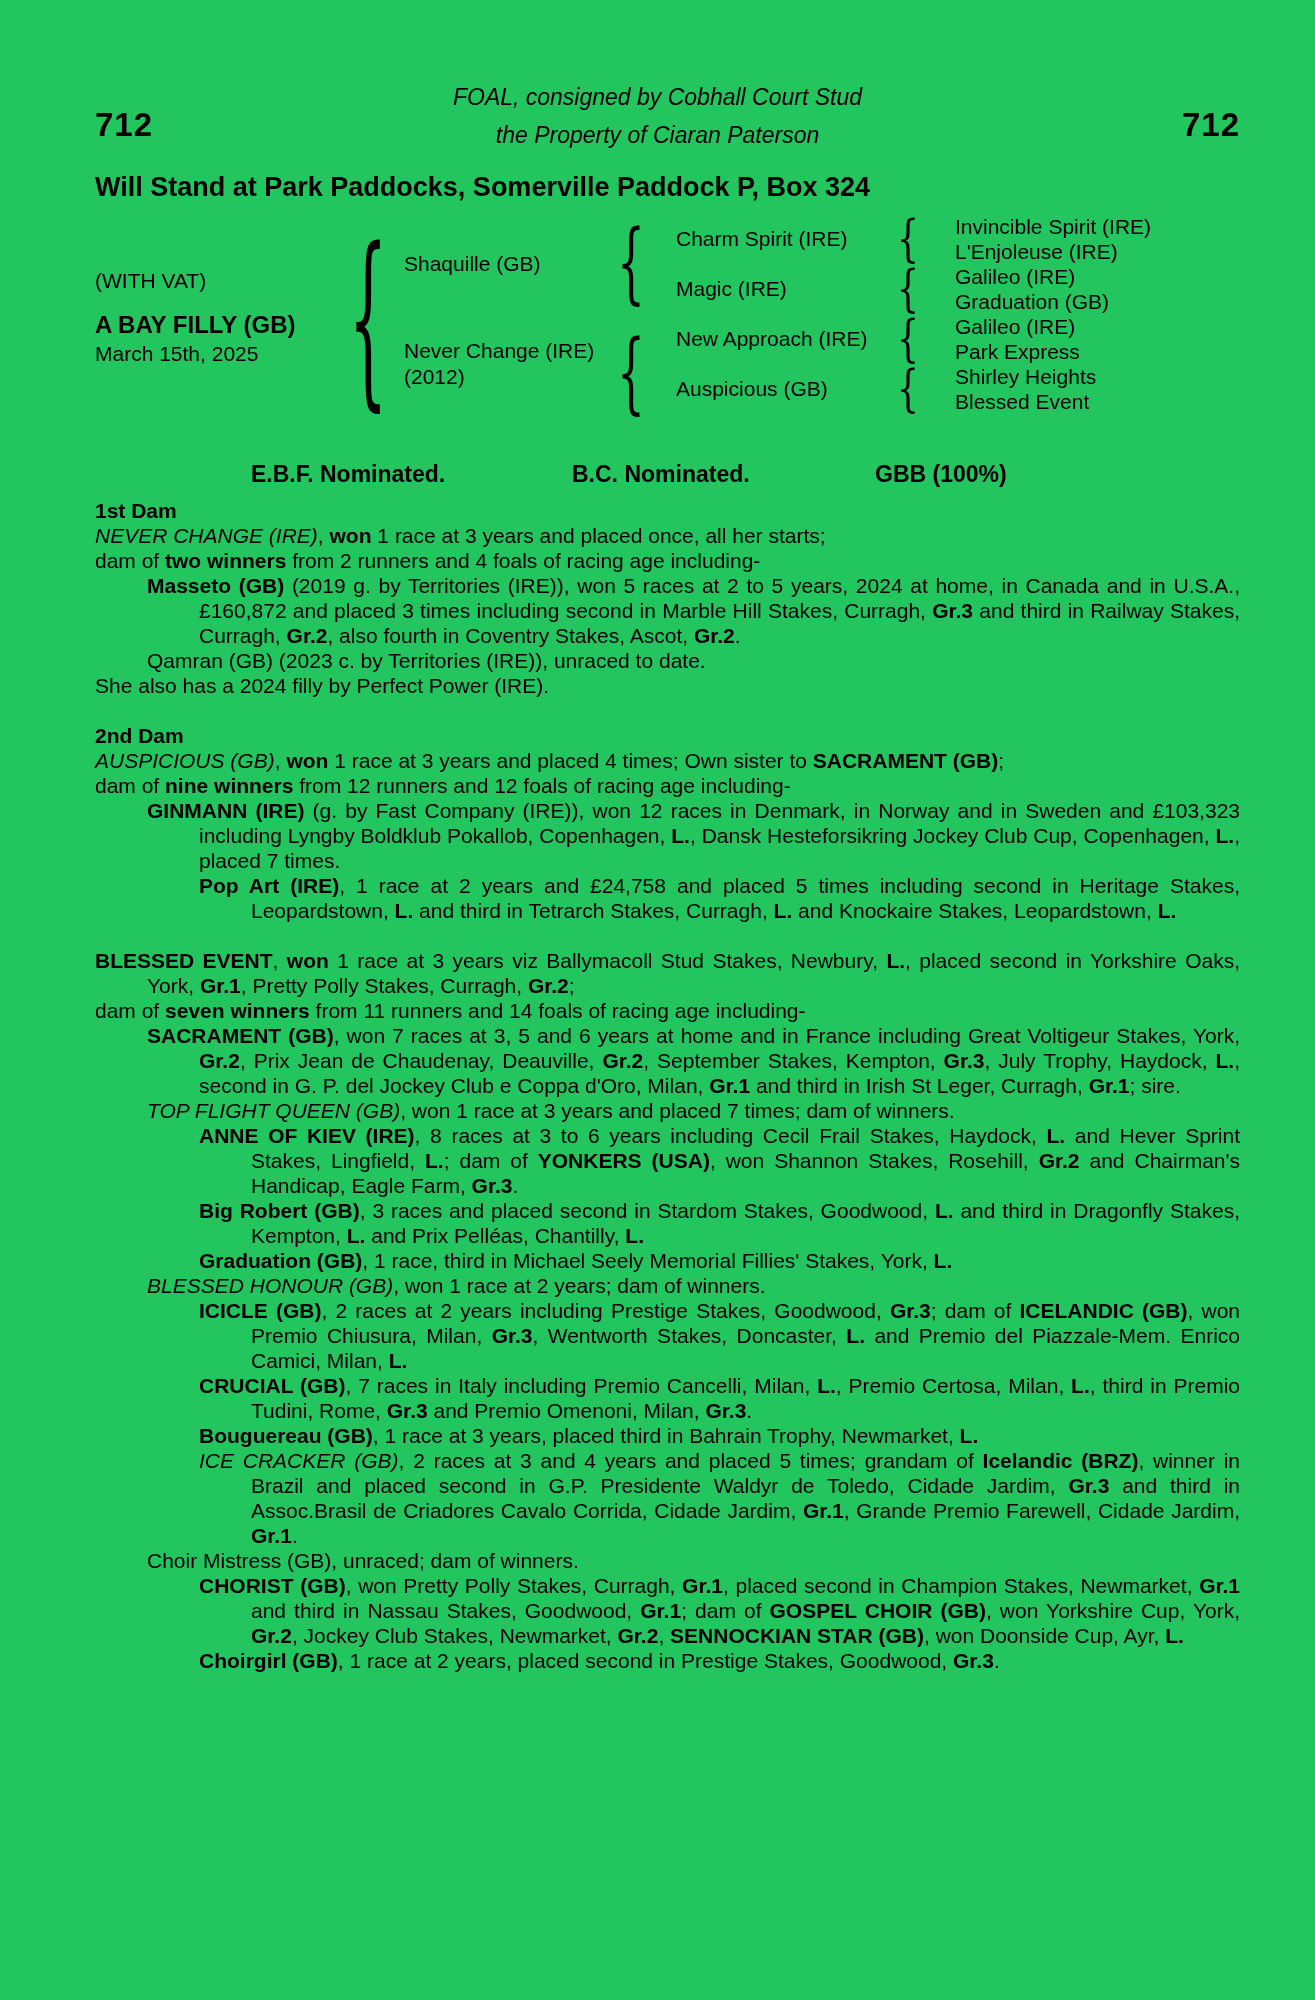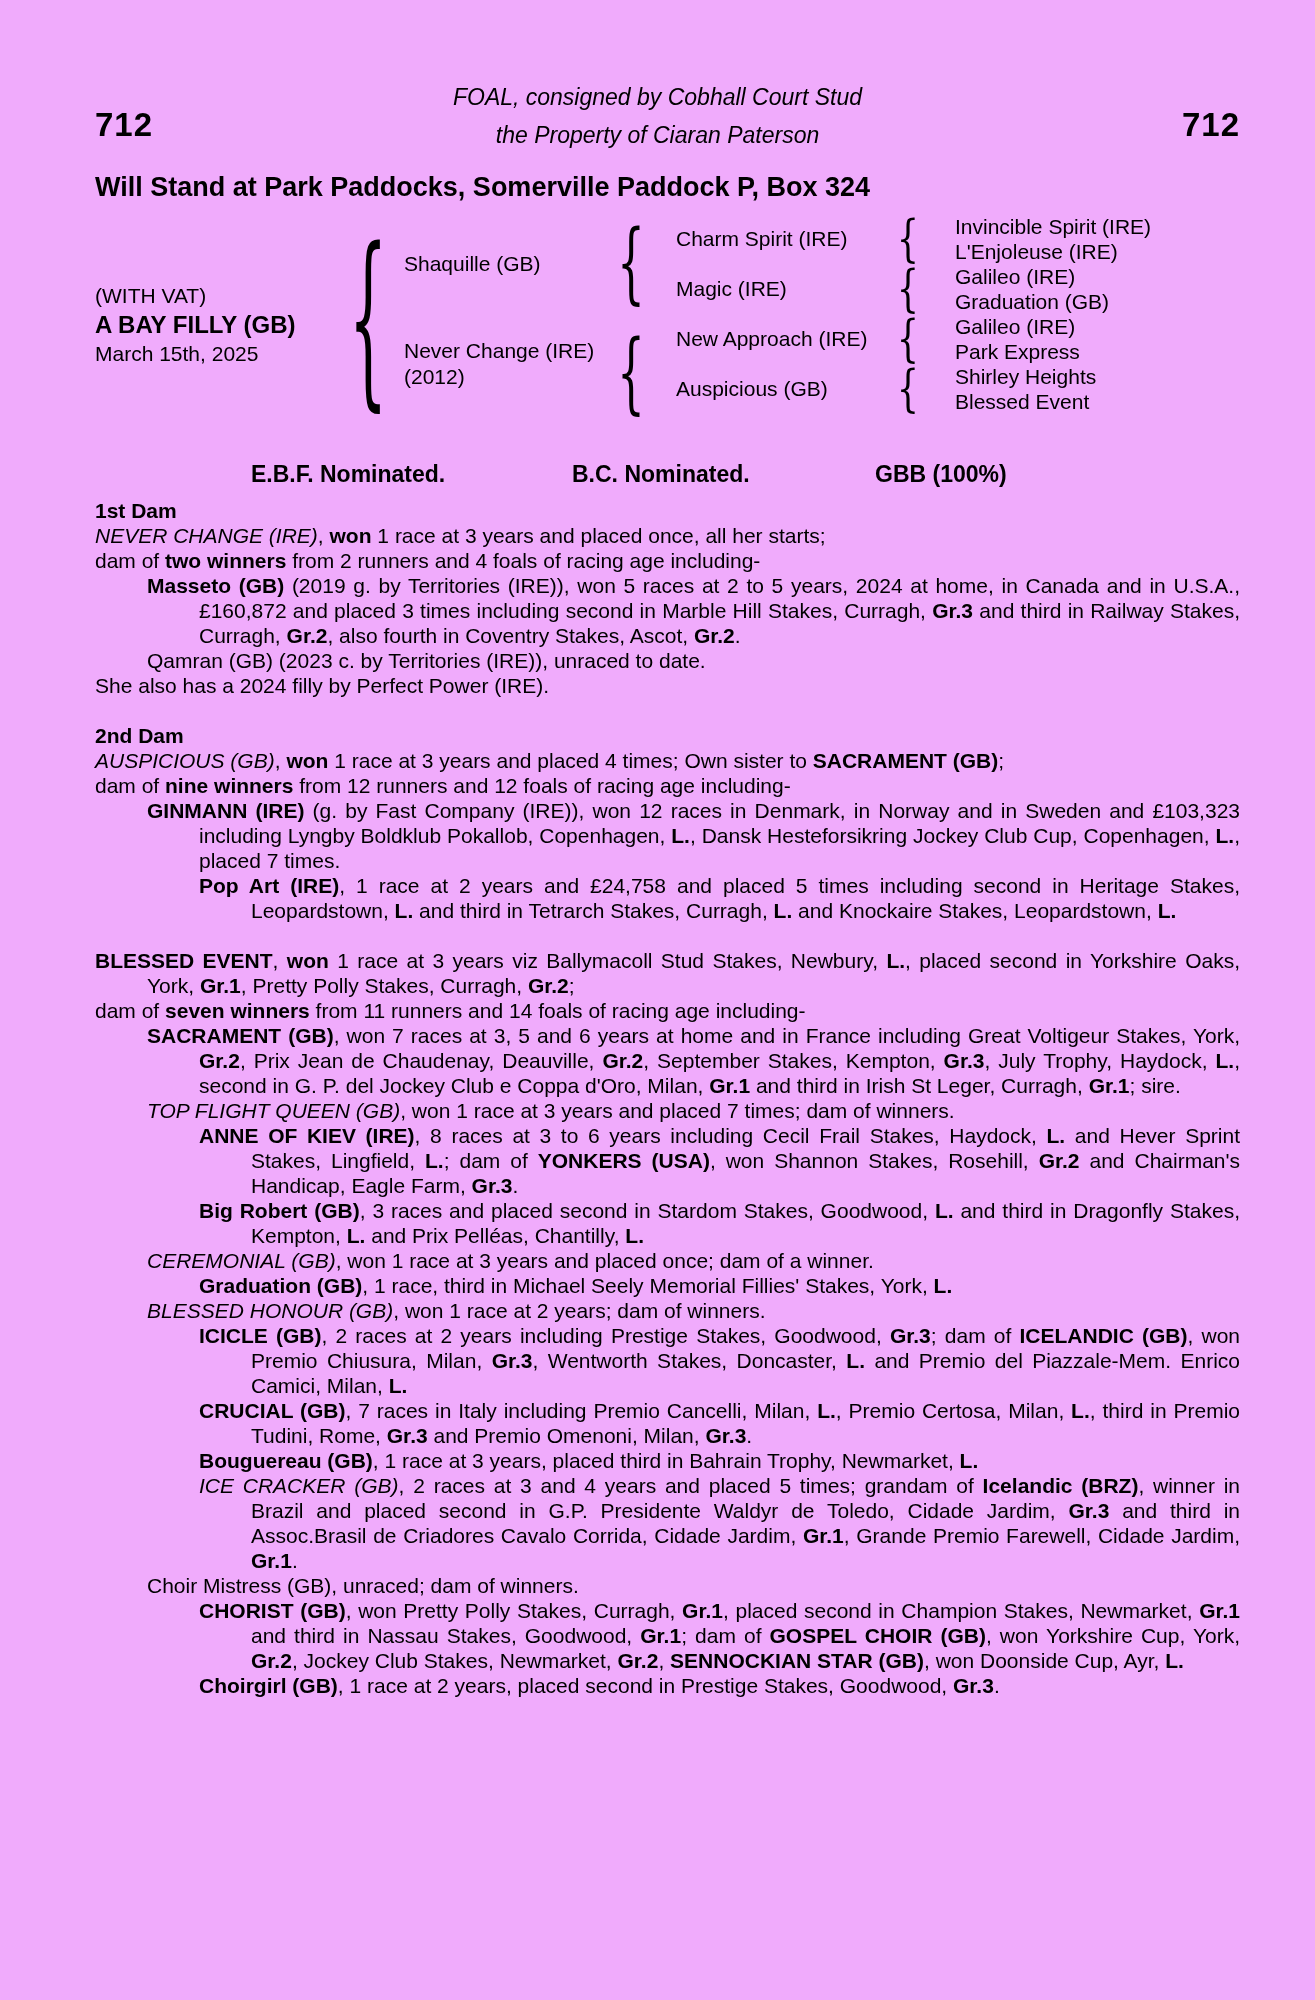--- a/index.html
+++ b/index.html
@@ -1,33 +1,33 @@
 <!DOCTYPE html>
 <html><head>
 <meta charset="utf-8">
 <style>
   html,body{margin:0;padding:0;background:#e8e8e8;}
   .page{
-    position:relative;width:1315px;height:2000px;background:#f0abfc;
+    position:relative;width:1315px;height:2000px;background:#22c55e;
     font-family:"Liberation Sans","DejaVu Sans",sans-serif;color:#000;
     overflow:hidden;margin:0 auto;
   }
   
   .consign{position:absolute;top:84px;left:0;width:100%;text-align:center;
     font-style:italic;font-size:23px;}
   .property{position:absolute;top:122px;left:0;width:100%;text-align:center;
     font-style:italic;font-size:23px;}
   .lot{position:absolute;top:106px;font-size:33px;font-weight:bold;letter-spacing:1px;}
   .lot-left{left:95px;}
   .lot-right{right:75px;}
   .stand{position:absolute;top:172px;left:95px;font-size:27px;font-weight:bold;}
   
   .pedigree{position:absolute;left:95px;top:215px;width:1145px;height:205px;font-size:21px;}
   .pedigree .cell{position:absolute;white-space:nowrap;}
-  .vat{left:0;top:69px;}
+  .vat{left:0;top:54px;}
   .subj-name{left:0;top:96px;font-weight:bold;font-size:24px;}
   .subj-date{left:0;top:127px;}
   .g1-sire{left:309px;top:37px;}
   .g1-dam{left:309px;top:124px;}
   .g1-dam-year{left:309px;top:150px;}
   .g2-0{left:581px;top:12px;}
   .g2-1{left:581px;top:62px;}
   .g2-2{left:581px;top:112px;}
   .g2-3{left:581px;top:162px;}
   .g3{left:860px;}
@@ -130,21 +130,20 @@
         <div class="para i1"><b>GINMANN (IRE)</b><span> (g. by Fast Company (IRE)), won 12 races in Denmark, in Norway and in Sweden and £103,323 including Lyngby Boldklub Pokallob, Copenhagen, </span><b>L.</b><span>, Dansk Hesteforsikring Jockey Club Cup, Copenhagen, </span><b>L.</b><span>, placed 7 times.</span></div>
         <div class="para i2"><b>Pop Art (IRE)</b><span>, 1 race at 2 years and £24,758 and placed 5 times including second in Heritage Stakes, Leopardstown, </span><b>L.</b><span> and third in Tetrarch Stakes, Curragh, </span><b>L.</b><span> and Knockaire Stakes, Leopardstown, </span><b>L.</b></div>
       </section>
       <section class="dam-section">
         <div class="para i0"><b>BLESSED EVENT</b><span>, </span><b>won</b><span> 1 race at 3 years viz Ballymacoll Stud Stakes, Newbury, </span><b>L.</b><span>, placed second in Yorkshire Oaks, York, </span><b>Gr.1</b><span>, Pretty Polly Stakes, Curragh, </span><b>Gr.2</b><span>;</span></div>
         <div class="para i0"><span>dam of </span><b>seven winners</b><span> from 11 runners and 14 foals of racing age including-</span></div>
         <div class="para i1"><b>SACRAMENT (GB)</b><span>, won 7 races at 3, 5 and 6 years at home and in France including Great Voltigeur Stakes, York, </span><b>Gr.2</b><span>, Prix Jean de Chaudenay, Deauville, </span><b>Gr.2</b><span>, September Stakes, Kempton, </span><b>Gr.3</b><span>, July Trophy, Haydock, </span><b>L.</b><span>, second in G. P. del Jockey Club e Coppa d'Oro, Milan, </span><b>Gr.1</b><span> and third in Irish St Leger, Curragh, </span><b>Gr.1</b><span>; sire.</span></div>
         <div class="para i1"><i>TOP FLIGHT QUEEN (GB)</i><span>, won 1 race at 3 years and placed 7 times; dam of winners.</span></div>
         <div class="para i2"><b>ANNE OF KIEV (IRE)</b><span>, 8 races at 3 to 6 years including Cecil Frail Stakes, Haydock, </span><b>L.</b><span> and Hever Sprint Stakes, Lingfield, </span><b>L.</b><span>; dam of </span><b>YONKERS (USA)</b><span>, won Shannon Stakes, Rosehill, </span><b>Gr.2</b><span> and Chairman's Handicap, Eagle Farm, </span><b>Gr.3</b><span>.</span></div>
         <div class="para i2"><b>Big Robert (GB)</b><span>, 3 races and placed second in Stardom Stakes, Goodwood, </span><b>L.</b><span> and third in Dragonfly Stakes, Kempton, </span><b>L.</b><span> and Prix Pelléas, Chantilly, </span><b>L.</b></div>
-        <div class="para i1"><i>CEREMONIAL (GB)</i><span>, won 1 race at 3 years and placed once; dam of a winner.</span></div>
         <div class="para i2"><b>Graduation (GB)</b><span>, 1 race, third in Michael Seely Memorial Fillies' Stakes, York, </span><b>L.</b></div>
         <div class="para i1"><i>BLESSED HONOUR (GB)</i><span>, won 1 race at 2 years; dam of winners.</span></div>
         <div class="para i2"><b>ICICLE (GB)</b><span>, 2 races at 2 years including Prestige Stakes, Goodwood, </span><b>Gr.3</b><span>; dam of </span><b>ICELANDIC (GB)</b><span>, won Premio Chiusura, Milan, </span><b>Gr.3</b><span>, Wentworth Stakes, Doncaster, </span><b>L.</b><span> and Premio del Piazzale-Mem. Enrico Camici, Milan, </span><b>L.</b></div>
         <div class="para i2"><b>CRUCIAL (GB)</b><span>, 7 races in Italy including Premio Cancelli, Milan, </span><b>L.</b><span>, Premio Certosa, Milan, </span><b>L.</b><span>, third in Premio Tudini, Rome, </span><b>Gr.3</b><span> and Premio Omenoni, Milan, </span><b>Gr.3</b><span>.</span></div>
         <div class="para i2"><b>Bouguereau (GB)</b><span>, 1 race at 3 years, placed third in Bahrain Trophy, Newmarket, </span><b>L.</b></div>
         <div class="para i2"><i>ICE CRACKER (GB)</i><span>, 2 races at 3 and 4 years and placed 5 times; grandam of </span><b>Icelandic (BRZ)</b><span>, winner in Brazil and placed second in G.P. Presidente Waldyr de Toledo, Cidade Jardim, </span><b>Gr.3</b><span> and third in Assoc.Brasil de Criadores Cavalo Corrida, Cidade Jardim, </span><b>Gr.1</b><span>, Grande Premio Farewell, Cidade Jardim, </span><b>Gr.1</b><span>.</span></div>
         <div class="para i1"><span>Choir Mistress (GB), unraced; dam of winners.</span></div>
         <div class="para i2"><b>CHORIST (GB)</b><span>, won Pretty Polly Stakes, Curragh, </span><b>Gr.1</b><span>, placed second in Champion Stakes, Newmarket, </span><b>Gr.1</b><span> and third in Nassau Stakes, Goodwood, </span><b>Gr.1</b><span>; dam of </span><b>GOSPEL CHOIR (GB)</b><span>, won Yorkshire Cup, York, </span><b>Gr.2</b><span>, Jockey Club Stakes, Newmarket, </span><b>Gr.2</b><span>, </span><b>SENNOCKIAN STAR (GB)</b><span>, won Doonside Cup, Ayr, </span><b>L.</b></div>
         <div class="para i2"><b>Choirgirl (GB)</b><span>, 1 race at 2 years, placed second in Prestige Stakes, Goodwood, </span><b>Gr.3</b><span>.</span></div>
       </section>

